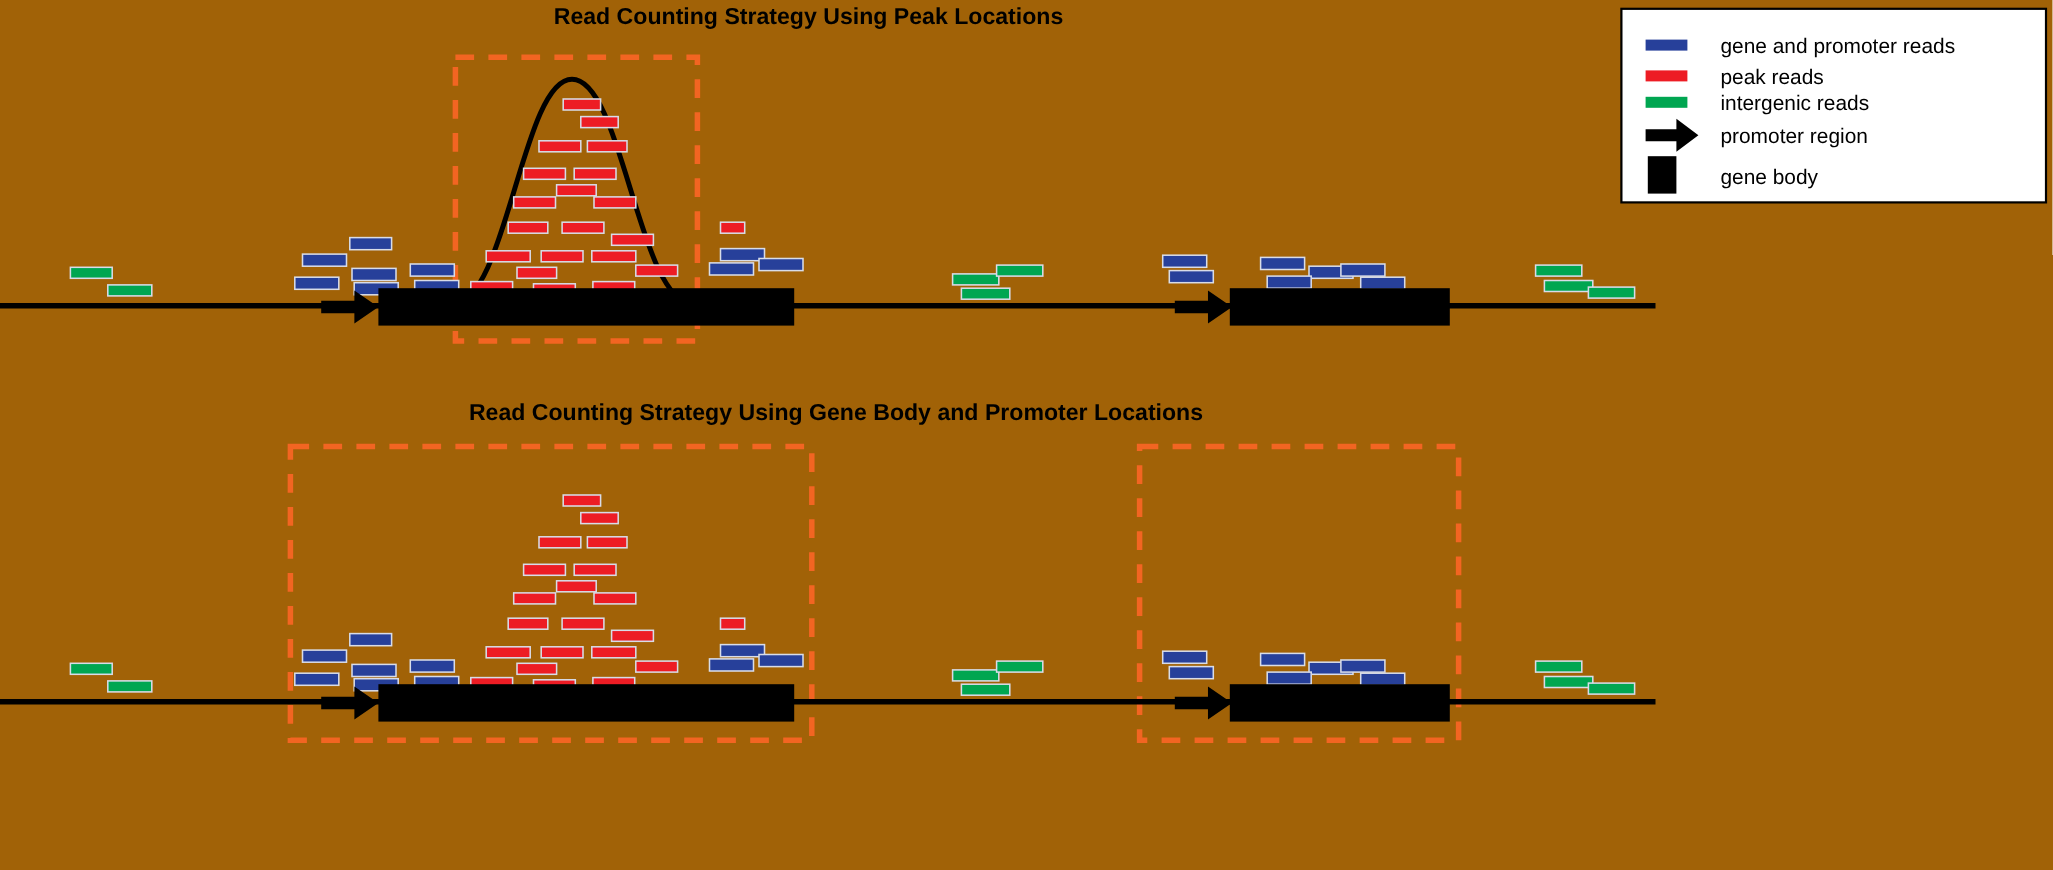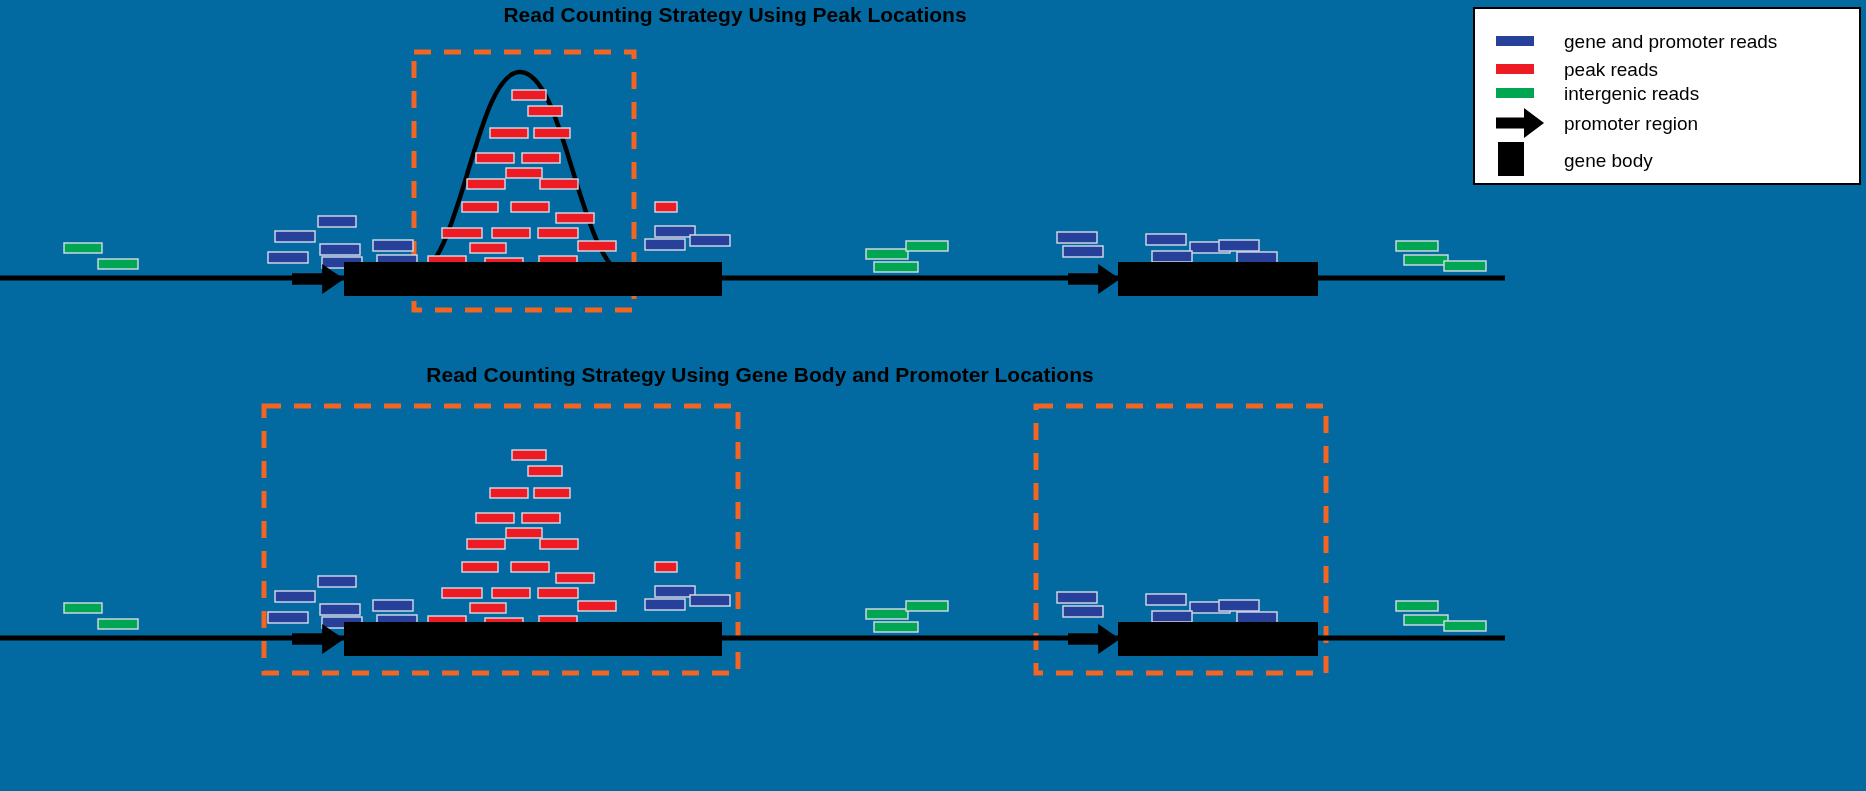--- a/index.html
+++ b/index.html
@@ -1,17 +1,17 @@
 <!DOCTYPE html>
 <html><head>
 <meta charset="utf-8">
 <style>
   html,body{margin:0;padding:0;background:#ffffff;}
   body{width:1866px;height:791px;font-family:"Liberation Sans",sans-serif;overflow:hidden;}
-  #stage{position:relative;width:1866px;height:791px;background:#0369a1;}
+  #stage{position:relative;width:1866px;height:791px;background:#a16207;}
   svg{display:block;}
   .panel-title{
     font-family:"Liberation Sans",sans-serif;
     font-weight:bold;font-size:21px;fill:#000;
     text-anchor:middle;
   }
   .legend-label{
     font-family:"Liberation Sans",sans-serif;
     font-size:19px;fill:#000;
   }

